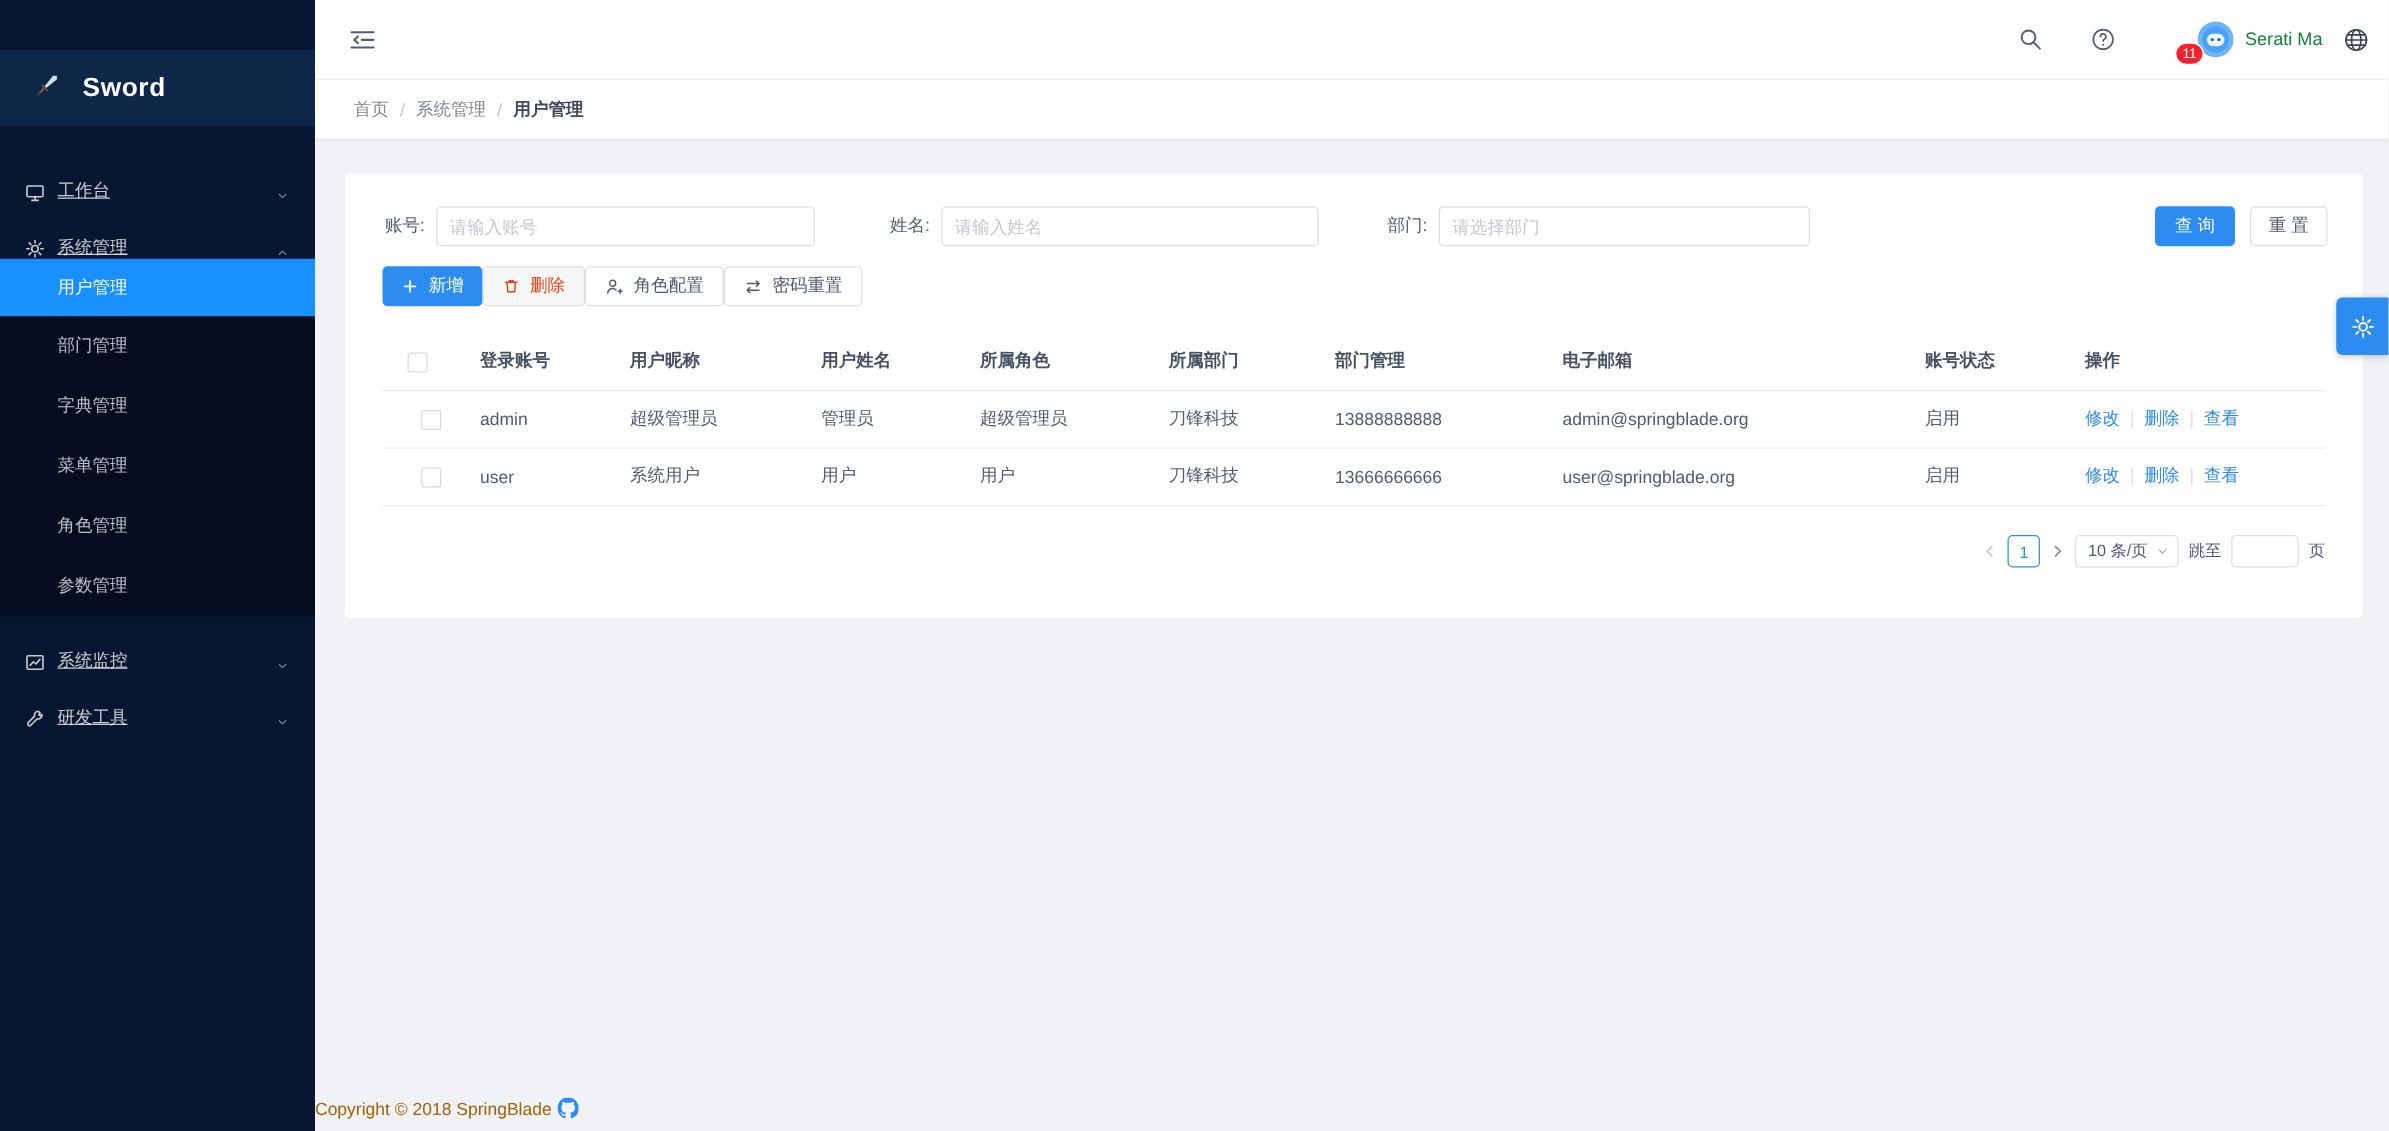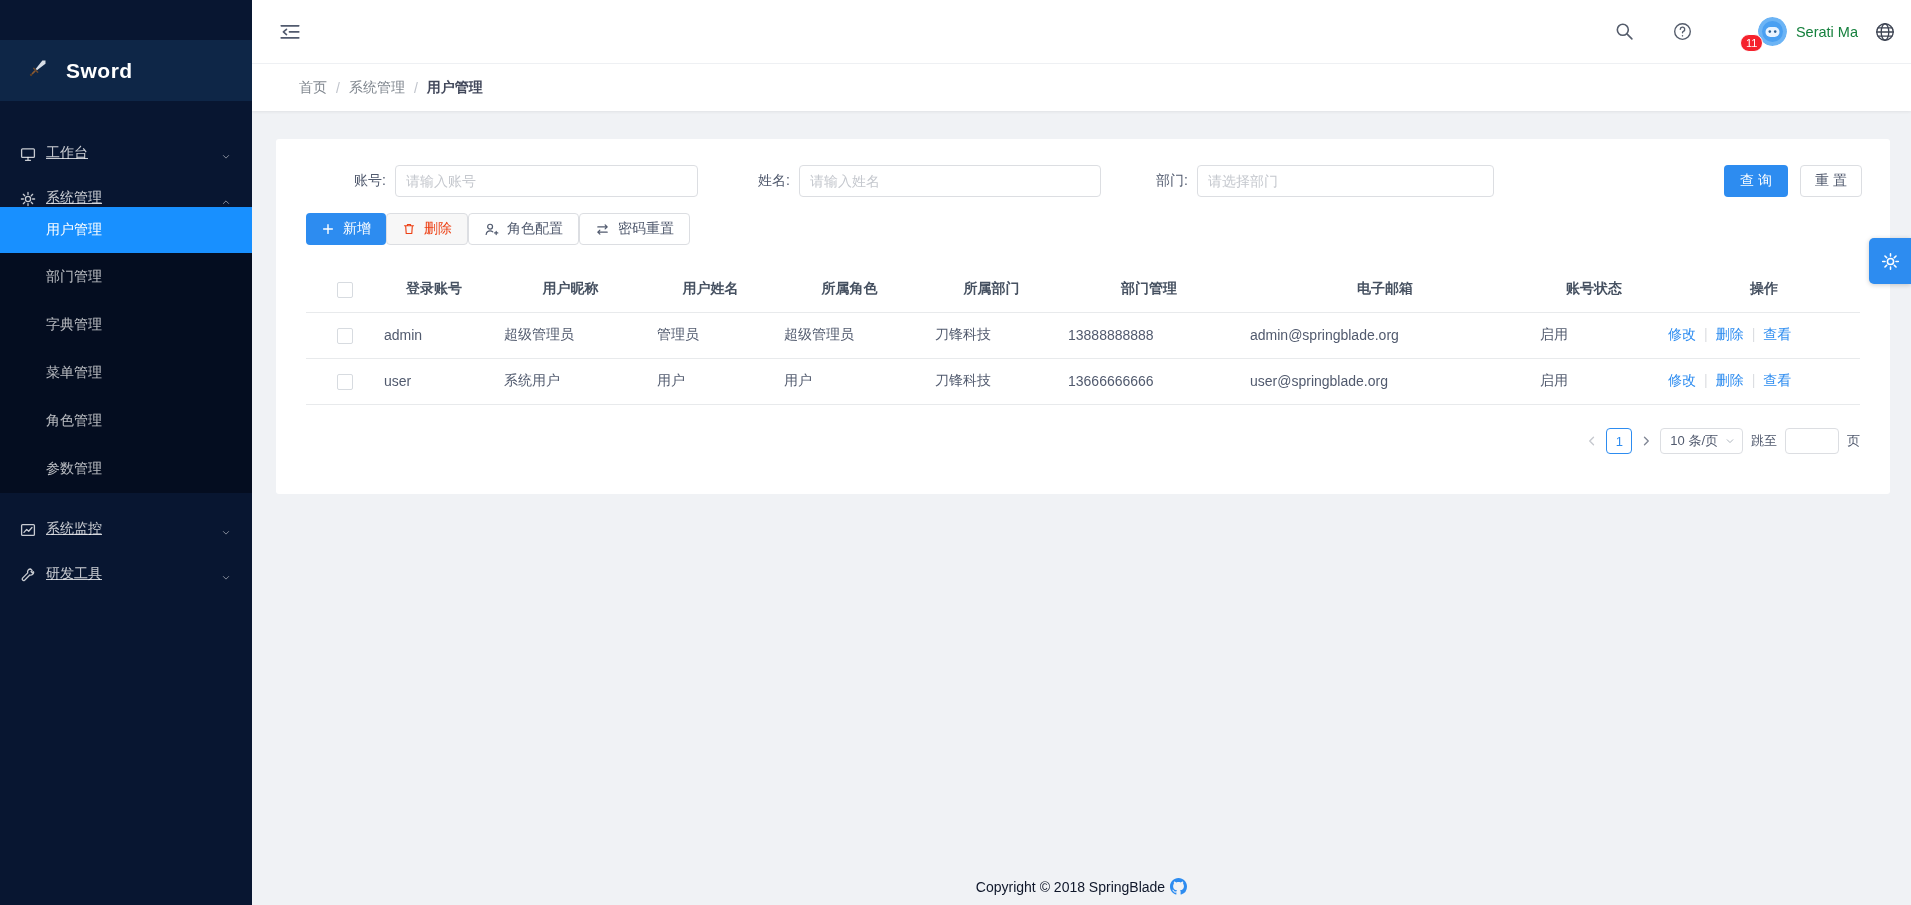--- a/index.html
+++ b/index.html
@@ -25,64 +25,64 @@
   .topbar-spacer { flex:1; }
   .top-icon { width:19px; height:19px; color:#545c6b; margin-left:39px; cursor:pointer; }
   .bell-wrap { position:relative; margin-left:39px; cursor:pointer; }
   .bell-wrap .top-icon { margin-left:0; }
   .badge { position:absolute; top:-10px; left:9px; background:#f5222d; color:#fff; font-size:11px; line-height:14px; padding:1px 5px; border-radius:9px; border:1px solid #fff;margin-top:20px; }
   .avatar { width:29px; height:29px; border-radius:50%; margin-left:27px; overflow:hidden; flex:none; cursor:pointer; }
   .user-name { margin-left:9px; color:#15803d; font-size:14.5px; cursor:pointer; }
   .globe { width:20px; height:20px; color:#3c4352; margin-left:17px; margin-right:6px; cursor:pointer; }
 
   
-  .crumb-bar { position:absolute; left:252px; top:64px; right:0; height:47px; background:#fff; display:flex; align-items:center; padding-left:47px; box-shadow:0 1px 3px rgba(0,0,0,.07); z-index:3; }
+  .crumb-bar { position:absolute; left:236px; top:64px; right:0; height:47px; background:#fff; display:flex; align-items:center; padding-left:47px; box-shadow:0 1px 3px rgba(0,0,0,.07); z-index:3; }
   .crumb { color:#80878f; cursor:pointer; }
   .crumb-sep { color:#c0c4cc; margin:0 9px; }
   .crumb.current { color:#42485b; font-weight:bold; cursor:default; }
 
   
   .card { position:absolute; left:276px; top:139px; width:1614px; height:355px; background:#ffffff; border-radius:3px; }
 
   .f-group { position:absolute; top:26px; height:32px; display:flex; align-items:center; }
-  .f-label { color:#515a6e; margin-right:9px;margin-left:46px; }
+  .f-label { color:#515a6e; margin-right:9px; }
   .f-input { height:32px; border:1px solid #dcdee2; border-radius:4px; padding:0 10px; font-size:14px; color:#515a6e; outline:none; background:#fff; font-family:inherit; }
   .f-input::placeholder { color:#c5c8ce; }
   .btn { height:32px; border-radius:4px; border:none; font-size:14px; display:inline-flex; align-items:center; justify-content:center; cursor:pointer; font-family:inherit; }
   .btn-primary { background:#2d8cf0; color:#fff; }
   .btn-plain { background:#fff; border:1px solid #dcdee2; color:#515a6e; }
   .btn-search { position:absolute; top:26px; right:102px; width:64px; }
   .btn-reset { position:absolute; top:26px; right:28px; width:62px; }
 
   .toolbar { position:absolute; left:30px; top:74px; height:32px; display:flex; }
   .tbtn { padding:0 15px; display:inline-flex; align-items:center; gap:8px; }
   .tbtn svg { width:15px; height:15px; }
   .btn-danger-light { background:#f7f7f7; border:1px solid #dcdee2; color:#ed4014; }
 
   table.grid { position:absolute; left:30px; top:128px; width:1554px; border-collapse:collapse; table-layout:fixed; font-size:14px; }
-  table.grid th { height:45px; text-align:center; font-weight:bold; color:#465161; border-bottom:1px solid #e8eaec; padding:0 0 0 20px; }
+  table.grid th { height:45px; text-align:left; font-weight:bold; color:#465161; border-bottom:1px solid #e8eaec; padding:0 0 0 20px; }
   table.grid td { height:46px; border-bottom:1px solid #e8eaec; padding:0 0 0 20px; color:#515a6e; }
   th.cbx-col, td.cbx-col { padding:0; text-align:center; }
   .cbx { display:inline-block; width:16px; height:16px; border:1px solid #d7dbe0; border-radius:2px; background:#fff; vertical-align:middle; cursor:pointer; }
   .op-link { color:#2d8cf0; cursor:pointer; }
   .op-sep { color:#dcdee2; margin:0 8px; }
 
   .pagination { position:absolute; right:30px; top:289px; height:26px; display:flex; align-items:center; gap:8px; font-size:13px; color:#515a6e; }
   .pg-arrow { width:12px; height:12px; cursor:pointer; }
   .pg-prev { color:#c5c8ce; }
   .pg-next { color:#808695; }
   .pg-page { width:26px; height:26px; border:1px solid #2d8cf0; color:#2d8cf0; border-radius:4px; background:#fff; display:flex; align-items:center; justify-content:center; cursor:pointer; }
   .pg-select { height:26px; border:1px solid #dcdee2; border-radius:4px; background:#fff; display:flex; align-items:center; padding:0 7px 0 9px; gap:7px; color:#515a6e; cursor:pointer; }
   .pg-select svg { width:10px; height:10px; color:#9aa3ad; }
   .pg-jump-input { width:54px; height:26px; border:1px solid #dcdee2; border-radius:4px; outline:none; padding:0 6px; font-size:13px; }
 
   .settings-btn { position:absolute; right:0; top:238px; width:42px; height:46px; background:#2d8cf0; border-radius:5px 0 0 5px; display:flex; align-items:center; justify-content:center; color:#fff; cursor:pointer; box-shadow:0 1px 5px rgba(0,0,0,.2); z-index:6; }
   .settings-btn svg { width:19px; height:19px; }
 
-  .footer { position:absolute; left:252px; right:0; top:878px; text-align:center; color:#0f172a; font-size:14px; }
+  .footer { position:absolute; left:252px; right:0; top:878px; text-align:left; color:#a16207; font-size:14px; }
   .footer .gh { display:inline-block; width:17px; height:17px; vertical-align:-3px; margin-left:5px; color:#2d8cf0; cursor:pointer; }
 
   svg.stroke { fill:none; stroke:currentColor; stroke-width:1.3; stroke-linecap:round; stroke-linejoin:round; }
 </style>
 </head>
 <body>
 
 <div class="stage">
 
   <aside class="sidebar">

